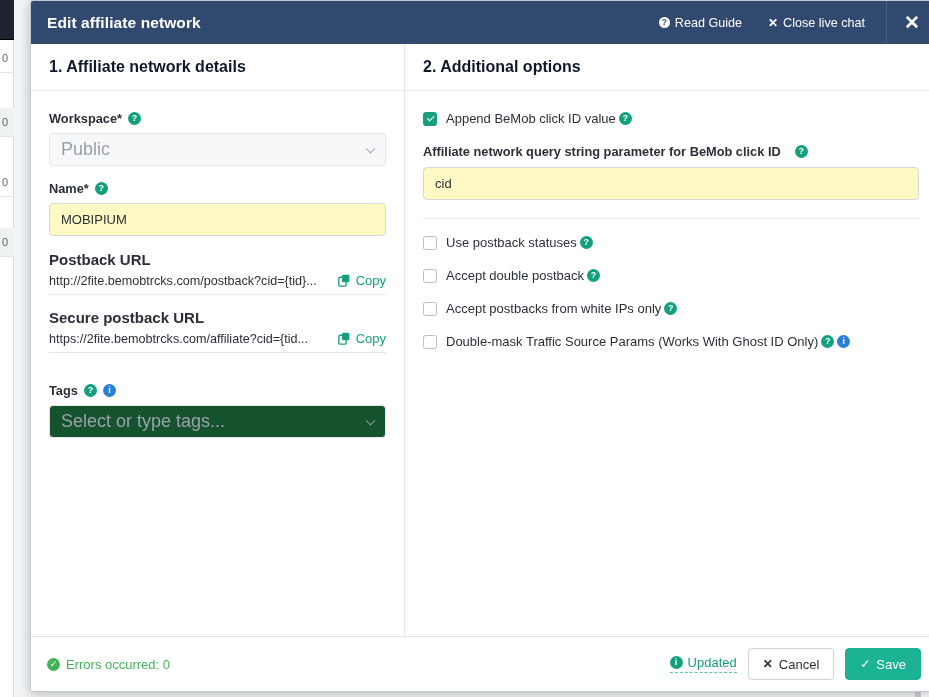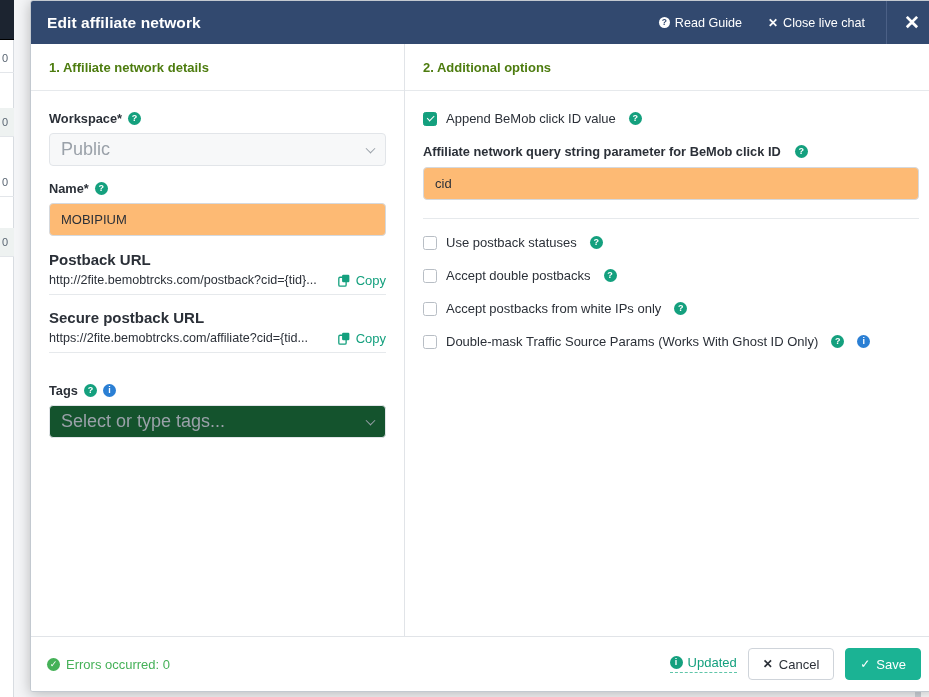--- a/index.html
+++ b/index.html
@@ -114,22 +114,22 @@
     background: #ffffff;
   }
   .panel { display: flex; flex-direction: column; min-height: 0; }
   #panel-left  { width: 374px; flex: 0 0 374px; border-right: 1px solid #e1e4e8; }
   #panel-right { flex: 1 1 auto; }
 
   .panel-header {
     height: 47px; flex: 0 0 47px;
     display: flex; align-items: center;
     padding: 0 18px;
-    font-size: 13px; font-weight: bold;
-    color: #4d7c0f;
+    font-size: 16px; font-weight: bold;
+    color: #0f172a;
     border-bottom: 1px solid #e6e9ec;
   }
   .panel-content {
     flex: 1 1 auto;
     padding: 20px 18px 10px 18px;
     overflow: hidden;
   }
 
   
   .field { margin-bottom: 15px; }
@@ -150,21 +150,21 @@
     width: 13px; height: 13px; border-radius: 50%;
     background: #2b7fd4; color: #ffffff;
     font-size: 9px; font-weight: bold;
     display: inline-flex; align-items: center; justify-content: center;
     line-height: 1; cursor: pointer; flex: 0 0 13px;
   }
 
   .text-input {
     width: 100%; height: 33px;
     border: 1px solid #d5d9de; border-radius: 4px;
-    background: #fdba74;
+    background: #fef9c3;
     padding: 0 11px;
     font-size: 13px; color: #2b3038;
     font-family: "Liberation Sans", sans-serif;
     outline: none;
   }
   .text-input::placeholder { color: #9aa1a9; }
 
   .select-box {
     width: 100%; height: 33px;
     border: 1px solid #e2e5e9; border-radius: 4px;
@@ -183,21 +183,21 @@
     transform: translateY(-70%) rotate(45deg);
   }
 
   
   .url-field { margin-bottom: 14px; }
   .url-label {
     font-size: 15px; font-weight: bold; color: #2b3038;
     margin-bottom: 5px;
   }
   .url-row {
-    display: flex; 
+    display: flex; align-items: center;
     border-bottom: 1px solid #e6e9ec;
     padding-bottom: 6px;
   }
   .url-text {
     flex: 1 1 auto;
     font-size: 12.6px; color: #2b3038;
     white-space: nowrap; overflow: hidden;
   }
   .copy-btn {
     display: flex; align-items: center; gap: 5px;
@@ -221,21 +221,21 @@
   .cbox.checked {
     background: #14a07e; border-color: #14a07e;
   }
   .cbox.checked .tick {
     width: 7px; height: 3.5px;
     border-left: 1.8px solid #fff; border-bottom: 1.8px solid #fff;
     transform: rotate(-45deg) translate(1px,-1px);
   }
   .opt-label {
     font-size: 13px; color: #2b3038;
-    display: flex; align-items: center; gap: 13px;
+    display: flex; align-items: center; gap: 3px;
   }
   .opt-block-label {
     display: flex; align-items: center; gap: 14px;
     font-size: 12.8px; font-weight: bold; color: #2b3038;
     margin-bottom: 8px;
   }
   #right-divider {
     height: 1px; background: #e6e9ec;
     margin: 18px 0 16px 0;
   }
@@ -430,21 +430,21 @@
           <div class="cbox"></div>
           <div class="opt-label">
             <span>Use postback statuses</span>
             <span class="help-dot">?</span>
           </div>
         </div>
 
         <div class="opt-row">
           <div class="cbox"></div>
           <div class="opt-label">
-            <span>Accept double postbacks</span>
+            <span>Accept double postback</span>
             <span class="help-dot">?</span>
           </div>
         </div>
 
         <div class="opt-row">
           <div class="cbox"></div>
           <div class="opt-label">
             <span>Accept postbacks from white IPs only</span>
             <span class="help-dot">?</span>
           </div>

